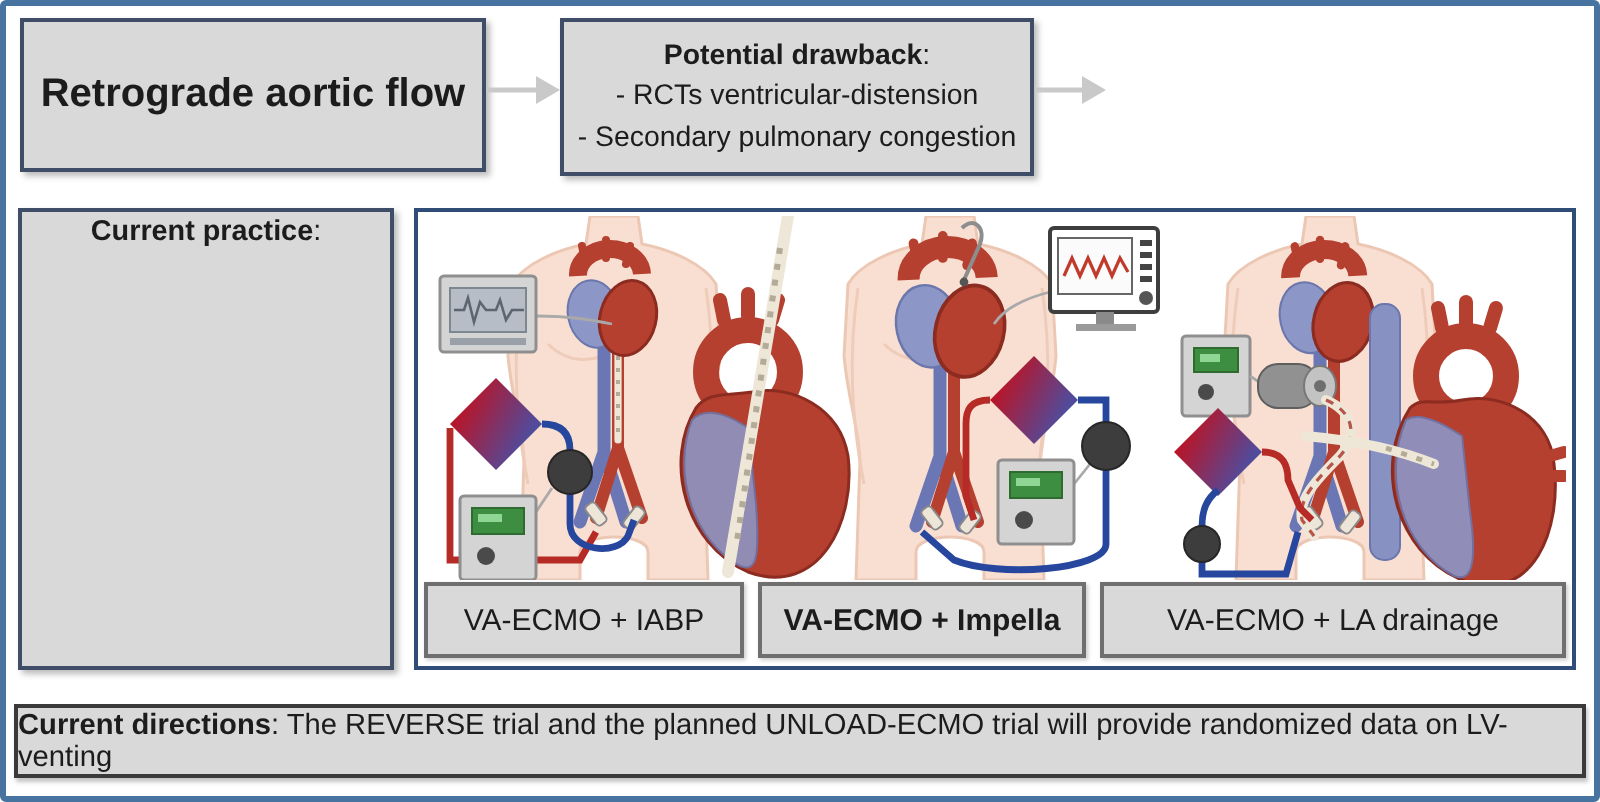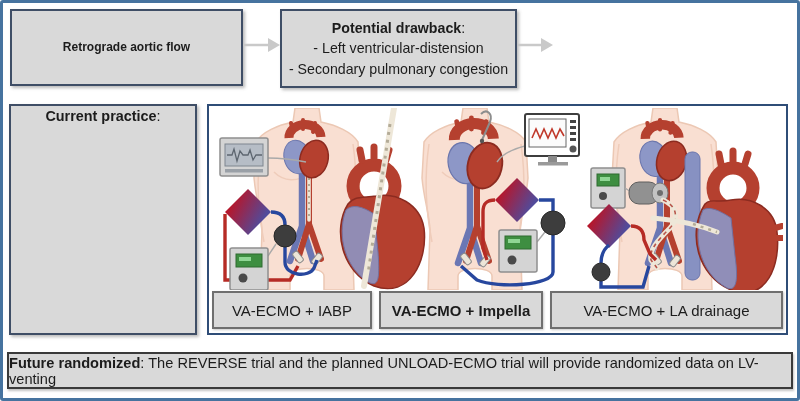--- a/index.html
+++ b/index.html
@@ -7,21 +7,21 @@
     position:relative;width:800px;height:401px;box-sizing:border-box;
     background:#fff;border:3px solid var(--outer-border,#46739f);border-radius:3px;
     font-family:"Liberation Sans",sans-serif;color:#1c1c1c;overflow:hidden;
   }
   .gbox{
     position:absolute;background:var(--box-fill,#d9d9d9);
     border:2px solid var(--box-border,#3f4e66);box-sizing:border-box;
     box-shadow:2px 2px 3px rgba(60,60,60,.35);
   }
   .flow-box{display:flex;flex-direction:column;justify-content:center;text-align:center;
-    font-size:12px;line-height:1.42;padding:2px 6px;}
+    font-size:20px;line-height:1.42;padding:2px 6px;}
   .bold{font-weight:700;}
   .arrow{position:absolute;}
   #current-practice{display:flex;flex-direction:row;justify-content:center;text-align:center;
     font-size:14.4px;line-height:1.44;padding:0 9px;}
   #panel{
     position:absolute;left:204px;top:101px;width:581px;height:231px;box-sizing:border-box;
     background:#fff;border:2.5px solid var(--panel-border,#2f4d77);
     display:flex;flex-direction:column;padding:2px 3px 4px 3px;
   }
   #illus{flex:0 0 auto;}
@@ -70,21 +70,21 @@
     <div class="bold">Retrograde aortic flow</div>
   </div>
 
   <svg class="arrow" style="left:240px;top:34px;" width="38" height="16">
     <line class="arrowline" x1="0" y1="8" x2="26" y2="8"></line>
     <polygon class="arrowhead" points="25,1 37,8 25,15"></polygon>
   </svg>
 
   <div class="gbox flow-box" style="left:277px;top:6px;width:237px;height:79px;font-size:14.2px;text-align:center;">
     <div><span class="bold">Potential drawback</span><span>:</span></div>
-    <div>- Left ventricular-distension</div>
+    <div>- RCTs ventricular-distension</div>
     <div>- Secondary pulmonary congestion</div>
   </div>
 
   <svg class="arrow" style="left:515px;top:34px;" width="36" height="16">
     <line class="arrowline" x1="0" y1="8" x2="24" y2="8"></line>
     <polygon class="arrowhead" points="23,1 35,8 23,15"></polygon>
   </svg>
 
 
   <div class="gbox" id="current-practice" style="left:6px;top:101px;width:188px;height:231px;">
@@ -234,16 +234,16 @@
     </svg>
 
     <div id="label-row">
       <div class="strategy-label" id="label-iabp">VA-ECMO + IABP</div>
       <div class="strategy-label" id="label-impella">VA-ECMO + Impella</div>
       <div class="strategy-label" id="label-la">VA-ECMO + LA drainage</div>
     </div>
   </div>
 
   <div id="future-box">
-    <div><span class="bold">Future randomized</span><span>: The REVERSE trial and the planned UNLOAD-ECMO trial will provide randomized data on LV-venting</span></div>
+    <div><span class="bold">Current directions</span><span>: The REVERSE trial and the planned UNLOAD-ECMO trial will provide randomized data on LV-venting</span></div>
   </div>
 
 </div>
 
 </body></html>

